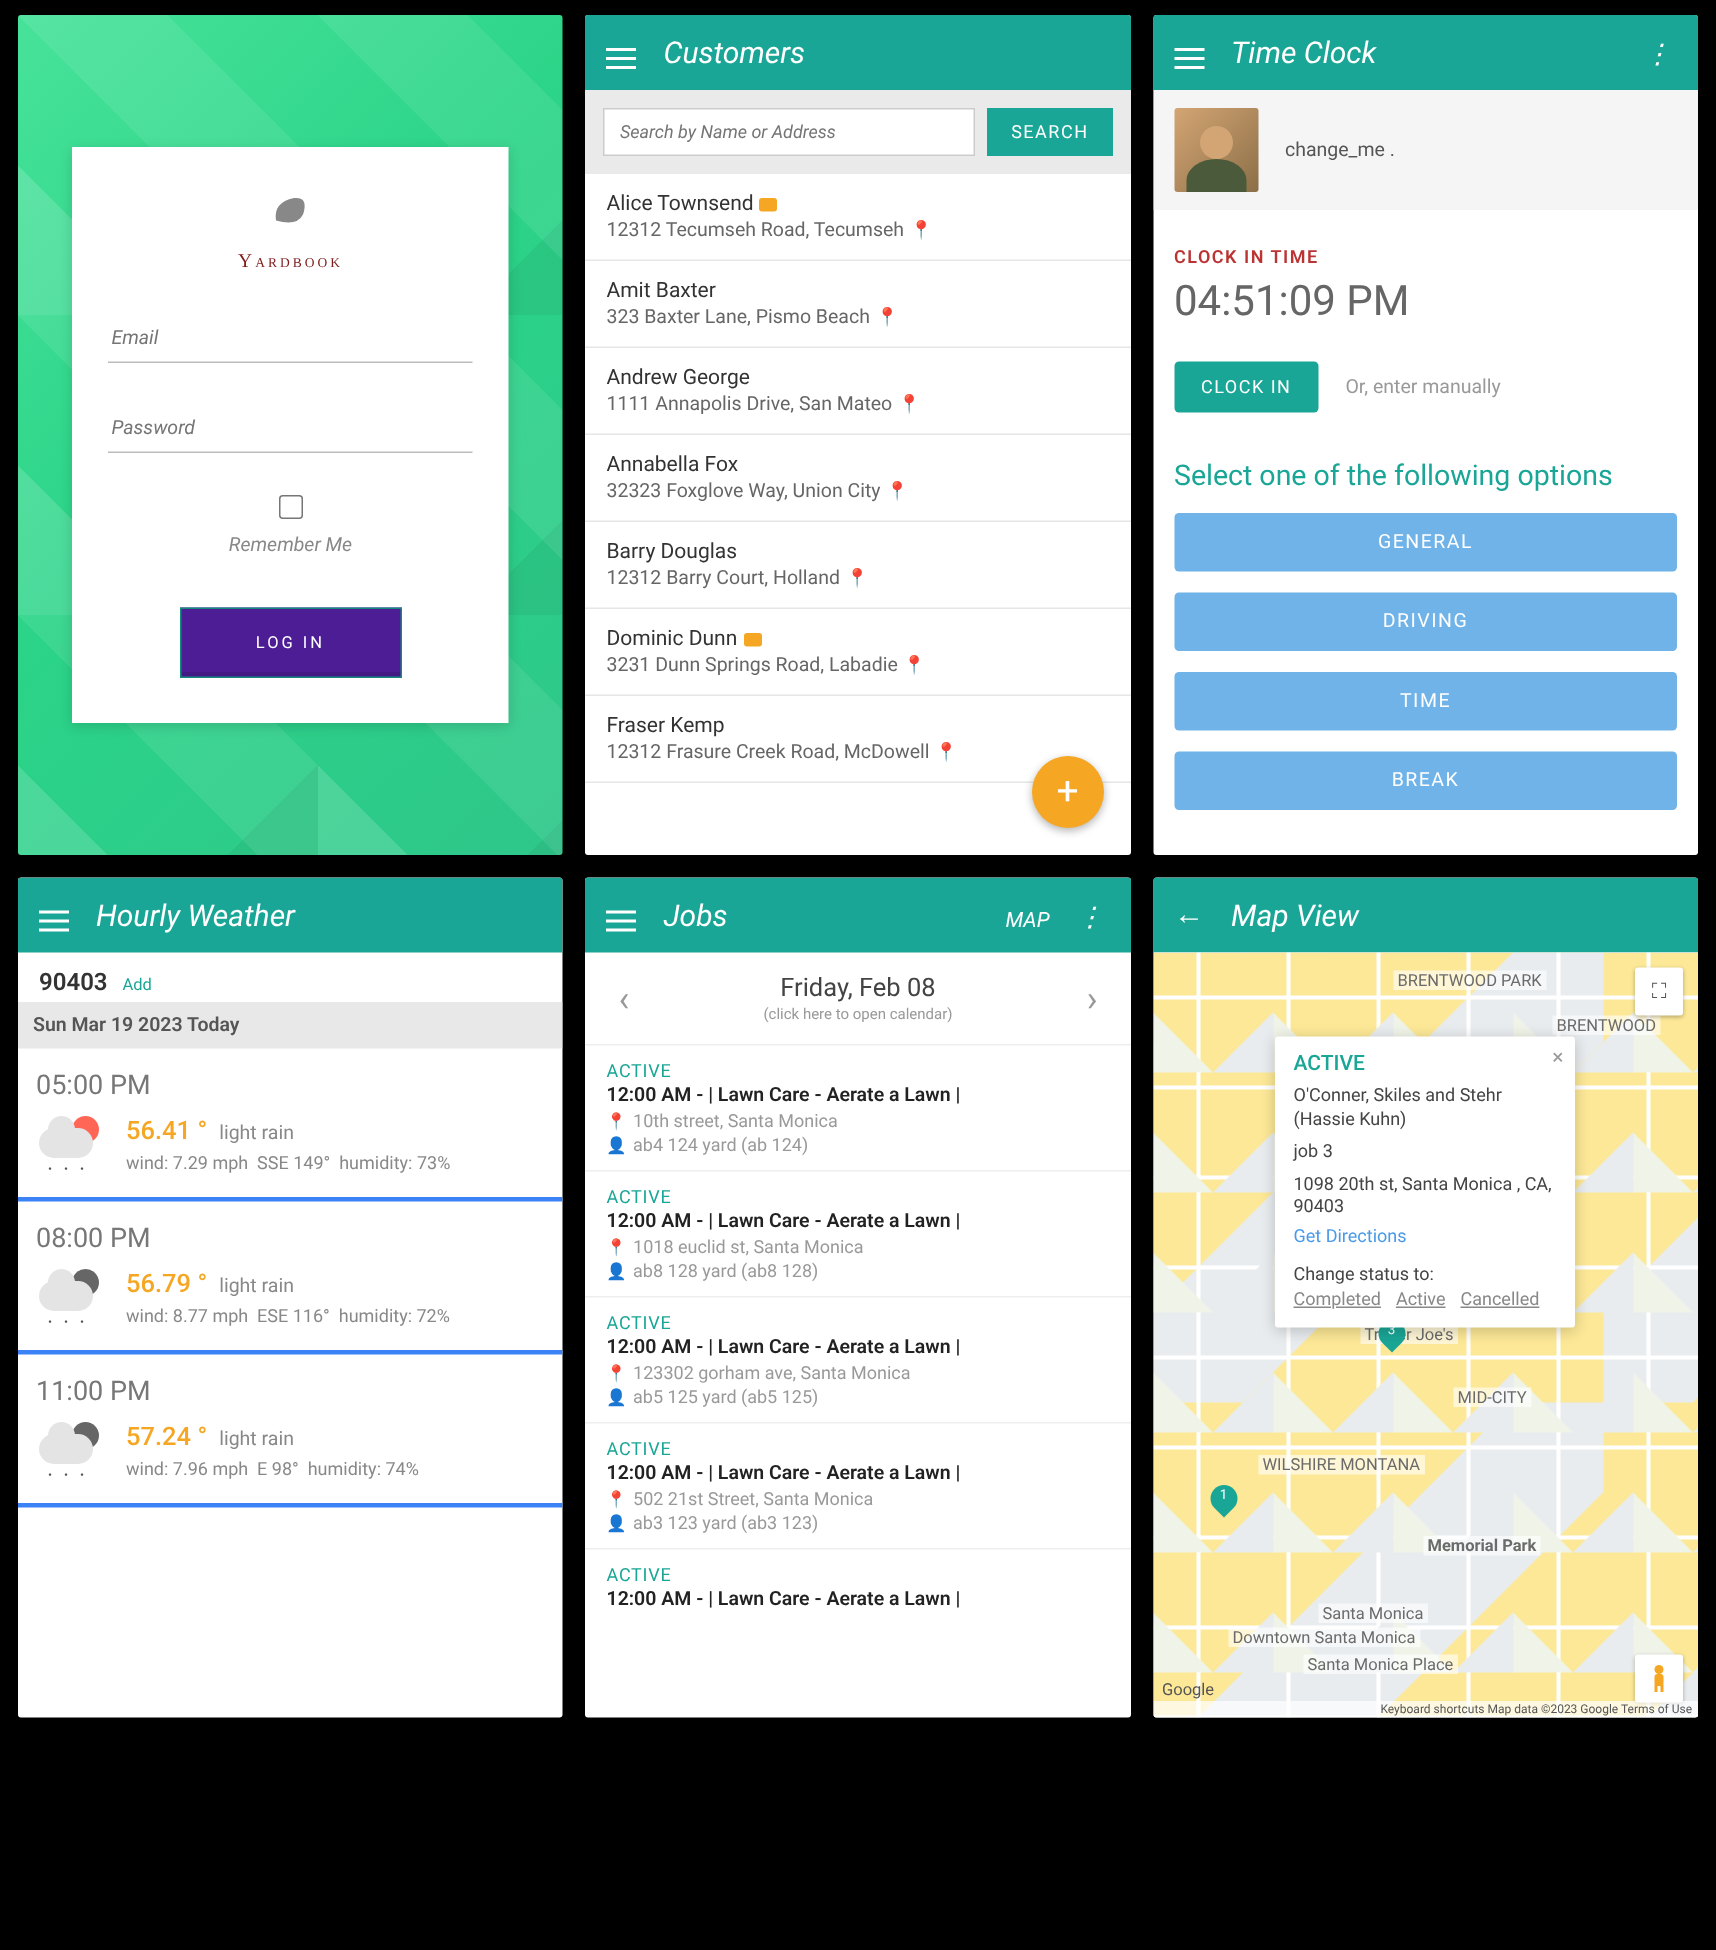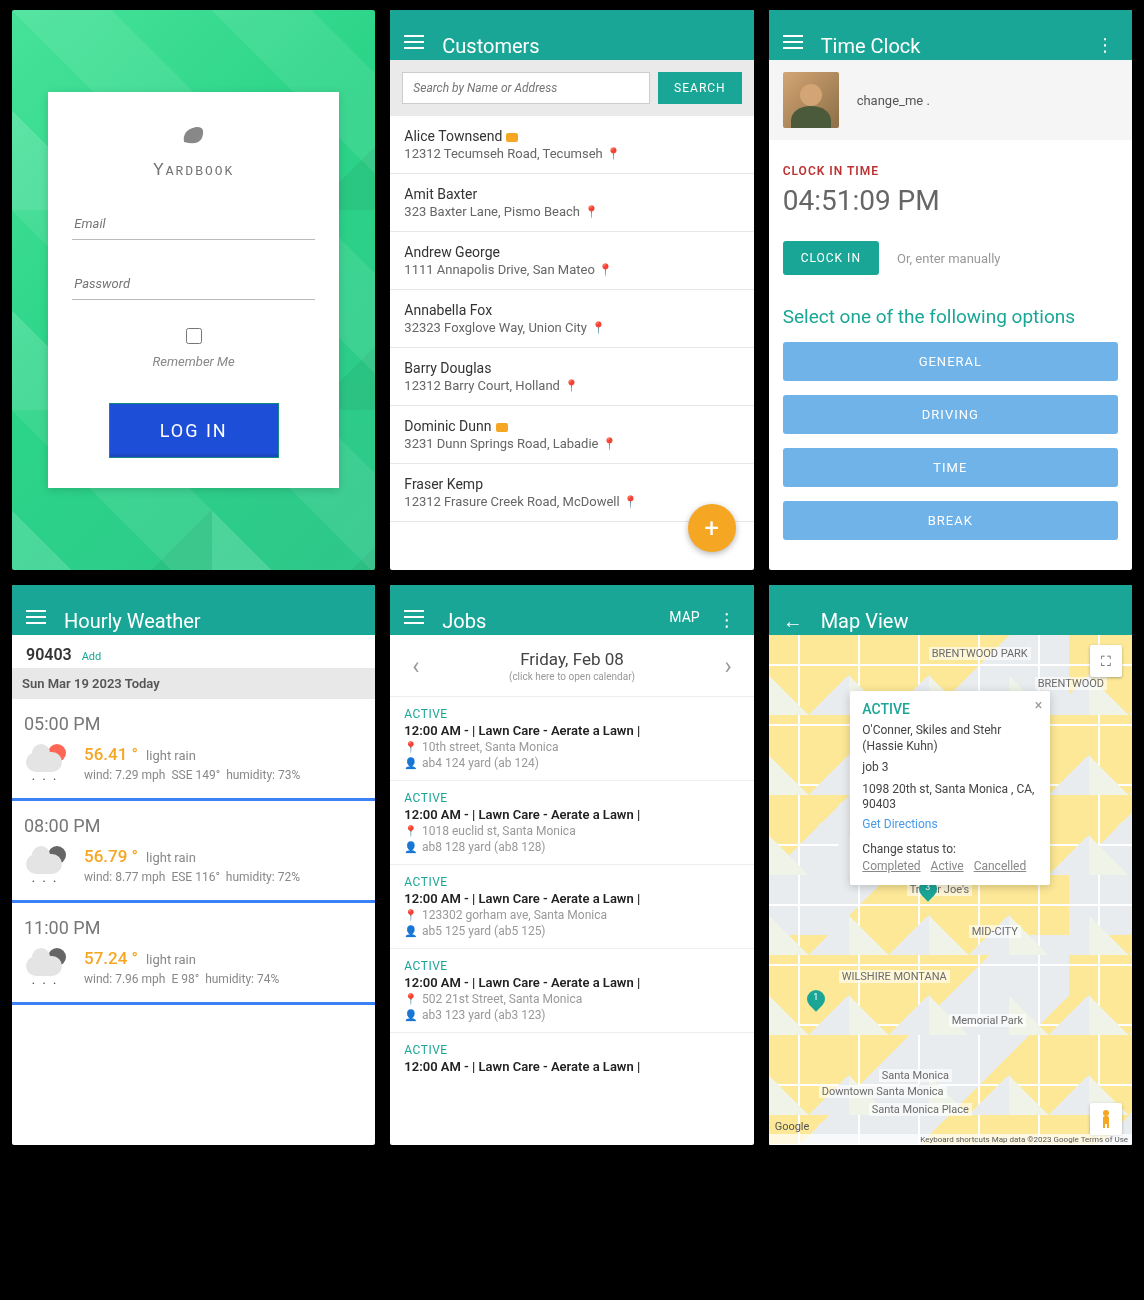--- a/index.html
+++ b/index.html
@@ -1,43 +1,43 @@
 <!DOCTYPE html>
 <html><head>
 <meta charset="utf-8">
 <style>
 * { box-sizing: border-box; margin: 0; padding: 0; font-family: -apple-system, BlinkMacSystemFont, "Segoe UI", Roboto, Helvetica, Arial, sans-serif; }
 body { background: #000; padding: 10px; }
 .grid { display: grid; grid-template-columns: repeat(3, 1fr); gap: 15px; max-width: 1120px; margin: 0 auto; }
 .screen { background: #fff; border-radius: 2px; overflow: hidden; height: 560px; position: relative; }
 
 
-.teal-header { background: #1aa696; color: #fff; display: flex; align-items: flex-start; padding: 24px 14px; height: 50px; }
+.teal-header { background: #1aa696; color: #fff; display: flex; align-items: flex-end; padding: 13px 14px; height: 50px; font-style: italic; }
 .teal-header .menu-icon { width: 22px; height: 16px; position: relative; cursor: pointer; margin-right: 16px; }
 .teal-header .menu-icon span, .teal-header .menu-icon span::before, .teal-header .menu-icon span::after { display:block; position:absolute; height:2px; width:20px; background:#fff; content:""; }
 .teal-header .menu-icon span { top: 7px; }
 .teal-header .menu-icon span::before { top:-6px; }
 .teal-header .menu-icon span::after { top:6px; }
 .teal-header .title { font-size: 20px; font-weight: 400; flex: 1; }
 .teal-header .dots { color:#fff; font-size:18px; cursor:pointer; padding: 0 4px; }
 .teal-header .arrow-left { font-size:20px; margin-right:18px; cursor:pointer; }
 
 
 .login-screen { background: linear-gradient(135deg, #47e29a 0%, #2bd488 45%, #2ec78a 100%); padding: 0; display:flex; align-items:center; justify-content:center; position:relative; }
 .login-bg { position:absolute; inset:0; background:
   linear-gradient(45deg, rgba(255,255,255,0.15) 25%, transparent 25%, transparent 50%, rgba(255,255,255,0.08) 50%, rgba(255,255,255,0.08) 75%, transparent 75%),
   linear-gradient(-45deg, rgba(0,0,0,0.05) 25%, transparent 25%);
   background-size: 200px 200px; }
 .login-card { position:relative; background:#fff; width: 80%; padding: 30px 24px; box-shadow: 0 2px 8px rgba(0,0,0,0.15); text-align:center; }
 .login-card .leaf { font-size:26px; color:#666; }
-.login-card .brand { font-family: Liberation Mono, monospace; font-size: 18px; letter-spacing:2px; color:#737373; margin-top:8px; font-variant:small-caps; }
+.login-card .brand { font-family: Liberation Serif, serif; font-size: 13px; letter-spacing:2px; color:#7f1d1d; margin-top:8px; font-variant:small-caps; }
 .login-card input[type=text], .login-card input[type=password] { width:100%; border:none; border-bottom:1px solid #bbb; padding:8px 2px; font-size:13px; margin-top:28px; outline:none; font-style:italic; color:#999; }
 .login-card .remember { margin-top:28px; display:flex; align-items:center; justify-content:center; gap:10px; color:#888; font-size:13px; font-style:italic;flex-direction:column; }
 .login-card .remember input { width:16px; height:16px; }
-.login-card .login-btn { margin-top:34px; background:#1d4ed8; color:#fff; border:1px solid #148a7d; padding:16px 50px; font-size:18px; letter-spacing:2px; cursor:pointer; box-shadow: inset 0 -3px 0 rgba(0,0,0,0.1); }
+.login-card .login-btn { margin-top:34px; background:#4c1d95; color:#fff; border:1px solid #148a7d; padding:16px 50px; font-size:11px; letter-spacing:2px; cursor:pointer; box-shadow: inset 0 -3px 0 rgba(0,0,0,0.1); }
 
 
 .search-bar { background:#eaeaea; padding:12px; display:flex; gap:8px; }
 .search-bar input { flex:1; border:1px solid #ccc; padding:8px 10px; font-size:12px; font-style:italic; color:#0c4a6e; }
 .search-bar button { background:#1aa696; color:#fff; border:none; padding:0 16px; font-size:12px; letter-spacing:1px; cursor:pointer; }
 .cust-list { overflow-y:auto; height: calc(100% - 112px); }
 .cust-item { padding:12px 14px; border-bottom:1px solid #e6e6e6; cursor:pointer; }
 .cust-item .name { font-size:14px; color:#333; }
 .cust-item .addr { font-size:13px; color:#666; margin-top:2px; }
 .cust-item .pin { font-size:12px; color:#bbb; margin-left:4px; }
@@ -331,21 +331,21 @@
     <div class="map-area">
       <div class="map-bg"></div>
       <div id="map-labels">
           <div class="map-label" style="top: 12px; left: 160px;">BRENTWOOD PARK</div>
           <div class="map-label" style="top: 42px; left: 238px; margin-left: 28px;">BRENTWOOD</div>
           <div class="map-label" style="top: 290px; left: 200px;">MID-CITY</div>
           <div class="map-label" style="top: 335px; left: 70px;">WILSHIRE MONTANA</div>
           <div class="map-label" style="top: 434px; left: 110px;">Santa Monica</div>
           <div class="map-label" style="top: 468px; left: 100px;">Santa Monica Place</div>
           <div class="map-label" style="top: 450px; left: 50px;">Downtown Santa Monica</div>
-          <div class="map-label" style="top: 379px; left: 180px;">Memorial Park</div>
+          <div class="map-label" style="top: 389px; left: 180px; font-weight: bold;">Memorial Park</div>
           <div class="map-label" style="top: 248px; left: 138px;">Trader Joe's</div>
         </div>
       <div id="map-pins">
           <div class="map-pin" style="top: 245px; left: 150px;">
             <span class="num">3</span>
           </div>
           <div class="map-pin" style="top: 355px; left: 38px;">
             <span class="num">1</span>
           </div>
         </div>

